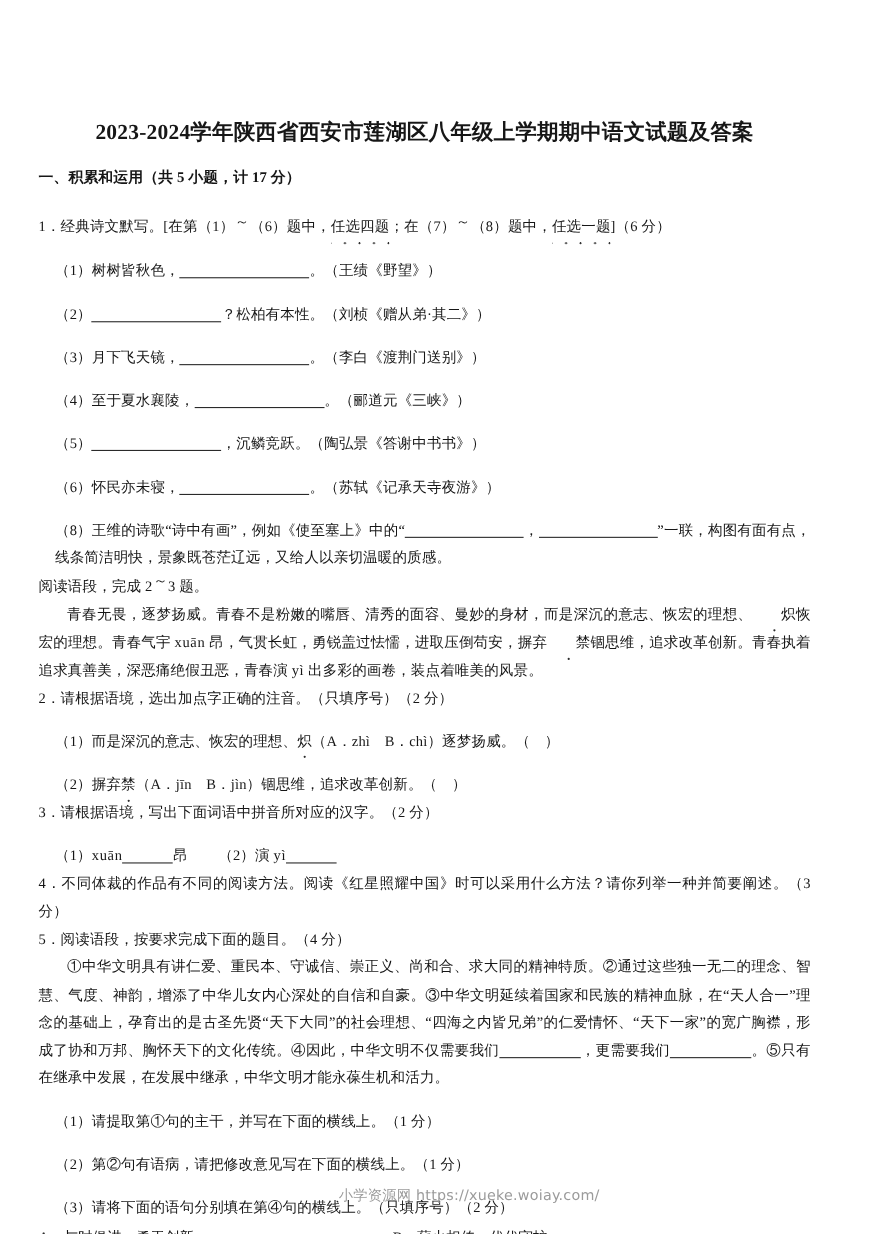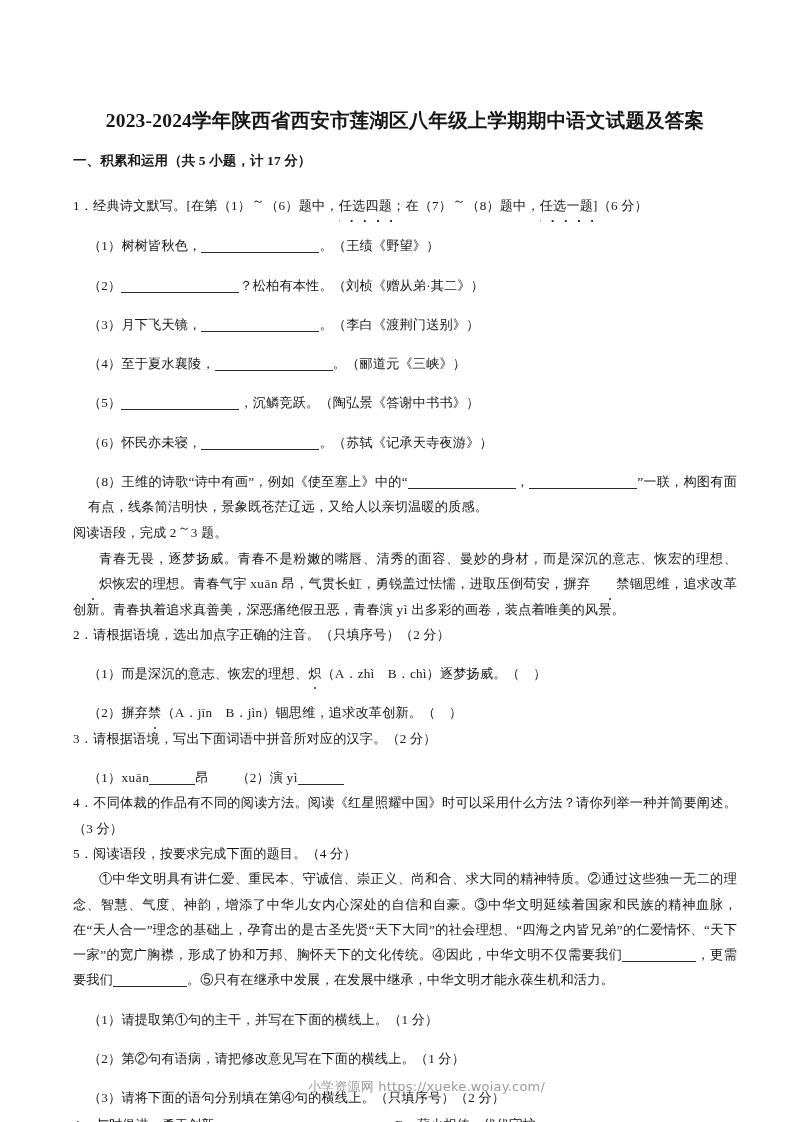--- a/index.html
+++ b/index.html
@@ -15,21 +15,21 @@
     color: #161616;
     overflow: hidden;
   }
 
   .page {
     position: absolute;
     left: 0; top: 0;
     width: 793px;
     height: 1122px;
     box-sizing: border-box;
-    padding: 100px 56px 0 73px;
+    padding: 100px 56px 0 35px;
   }
 
   
   .doc-title {
     font-size: 19.5px;
     font-weight: bold;
     line-height: 42px;
     text-align: center;
     letter-spacing: 0.2px;
     margin: 0 0 6px 0;

